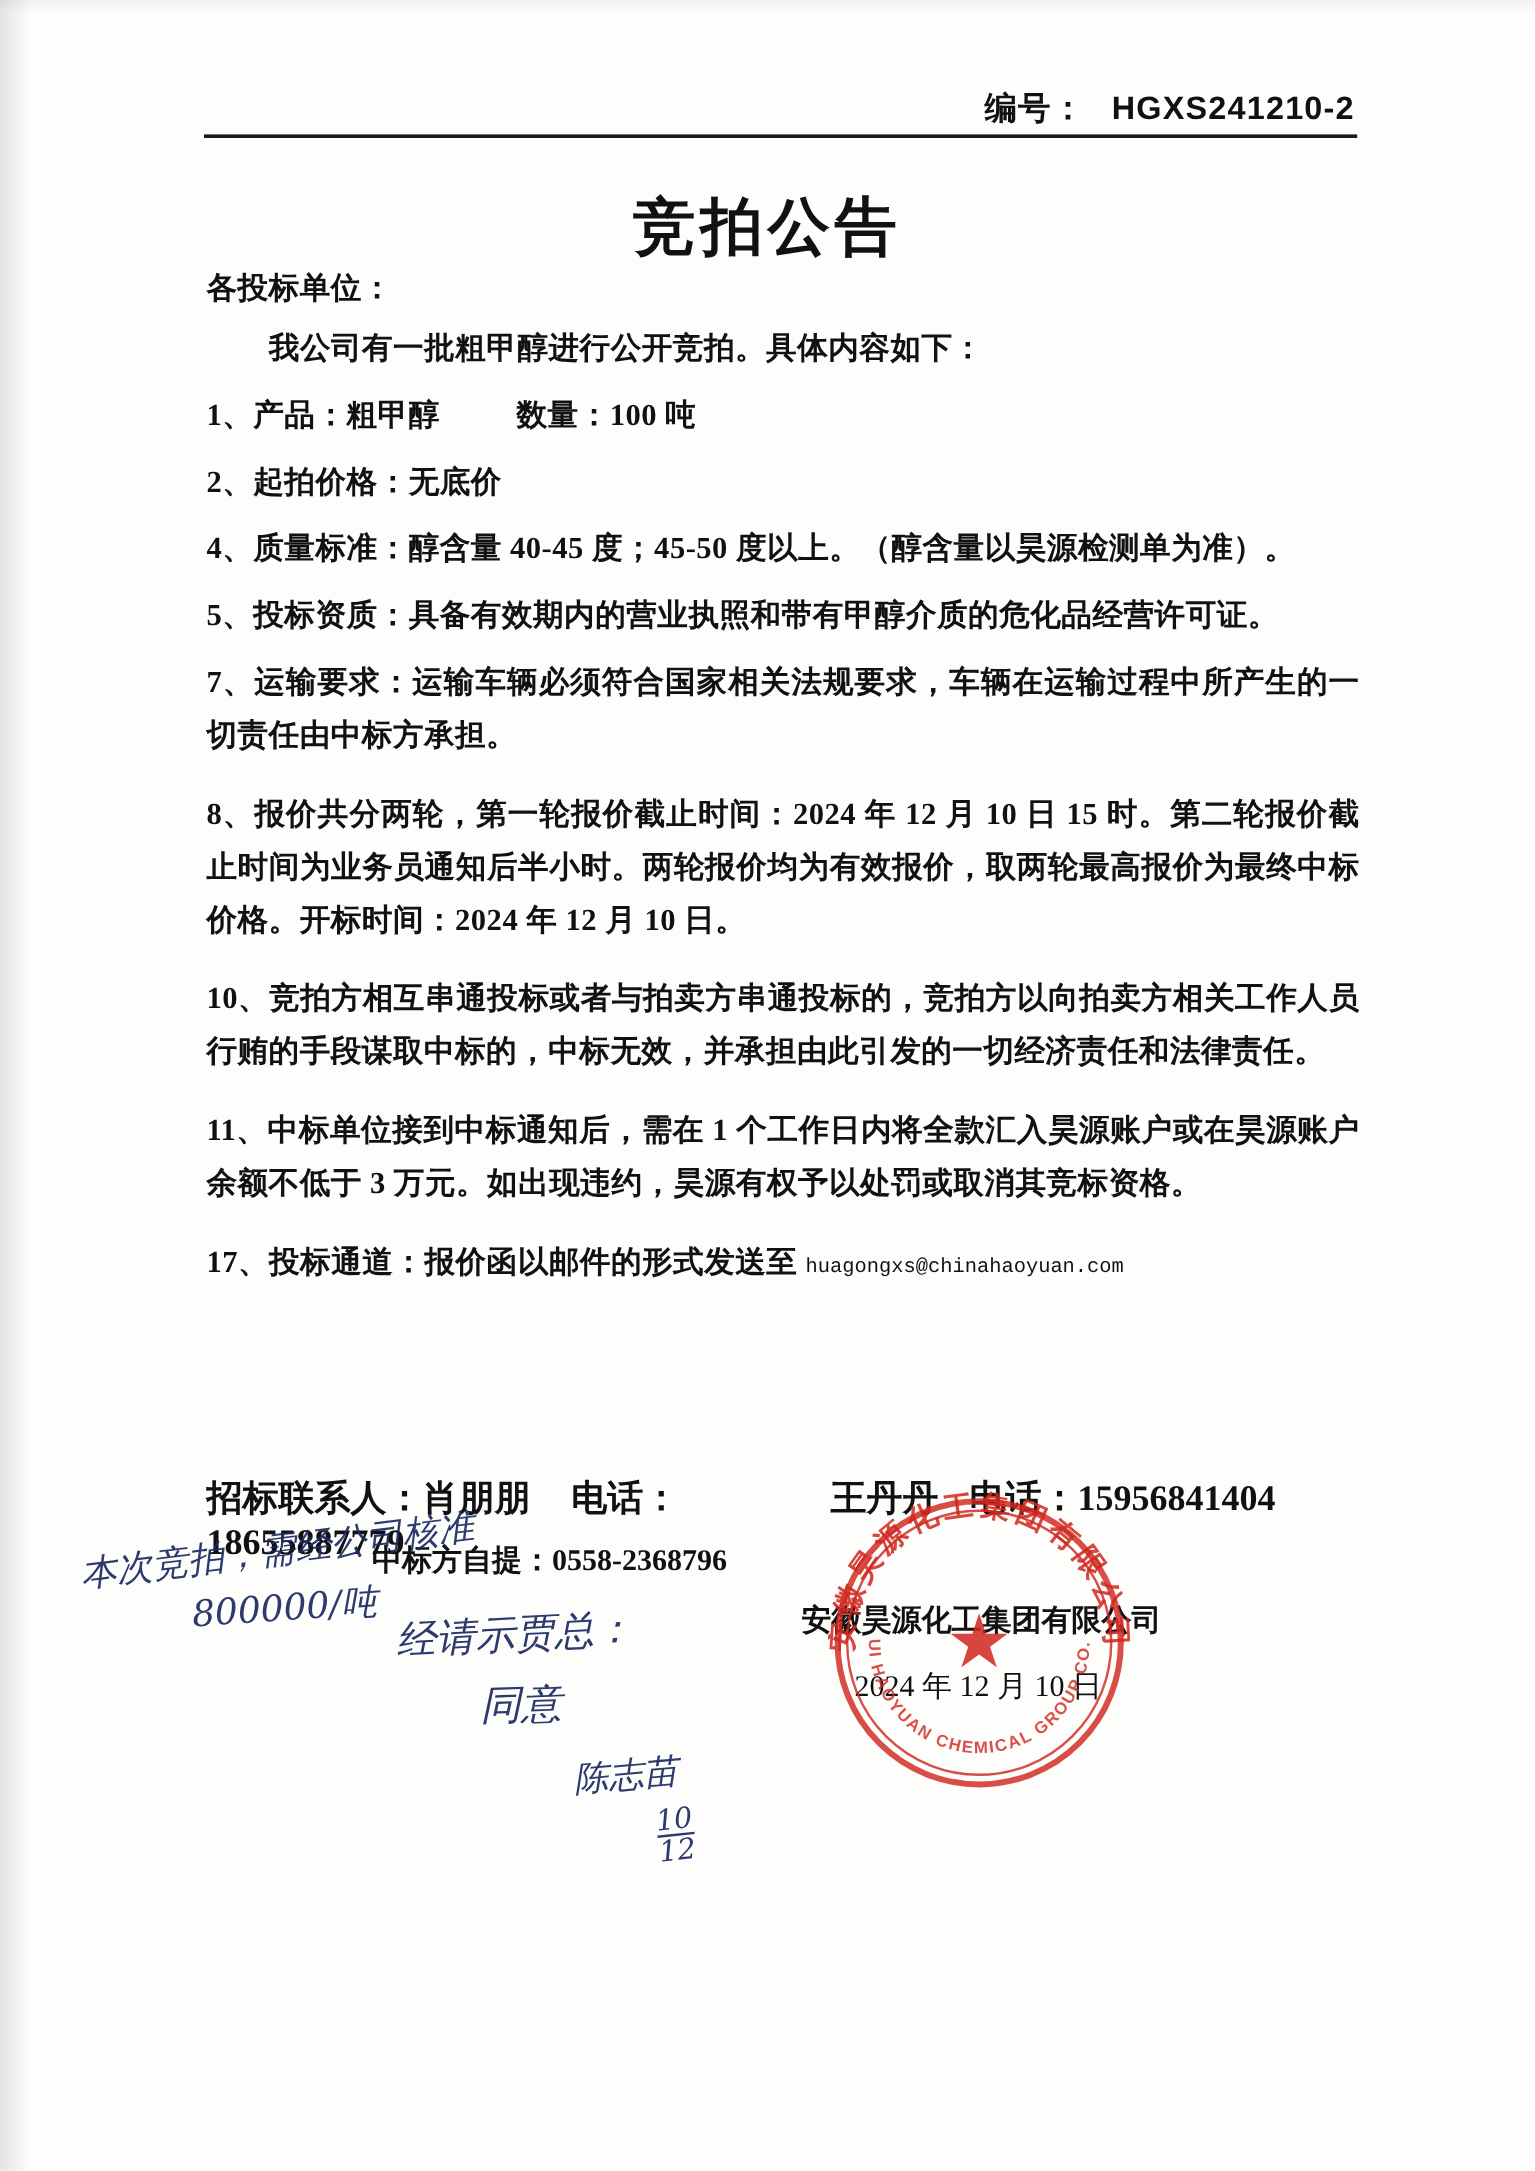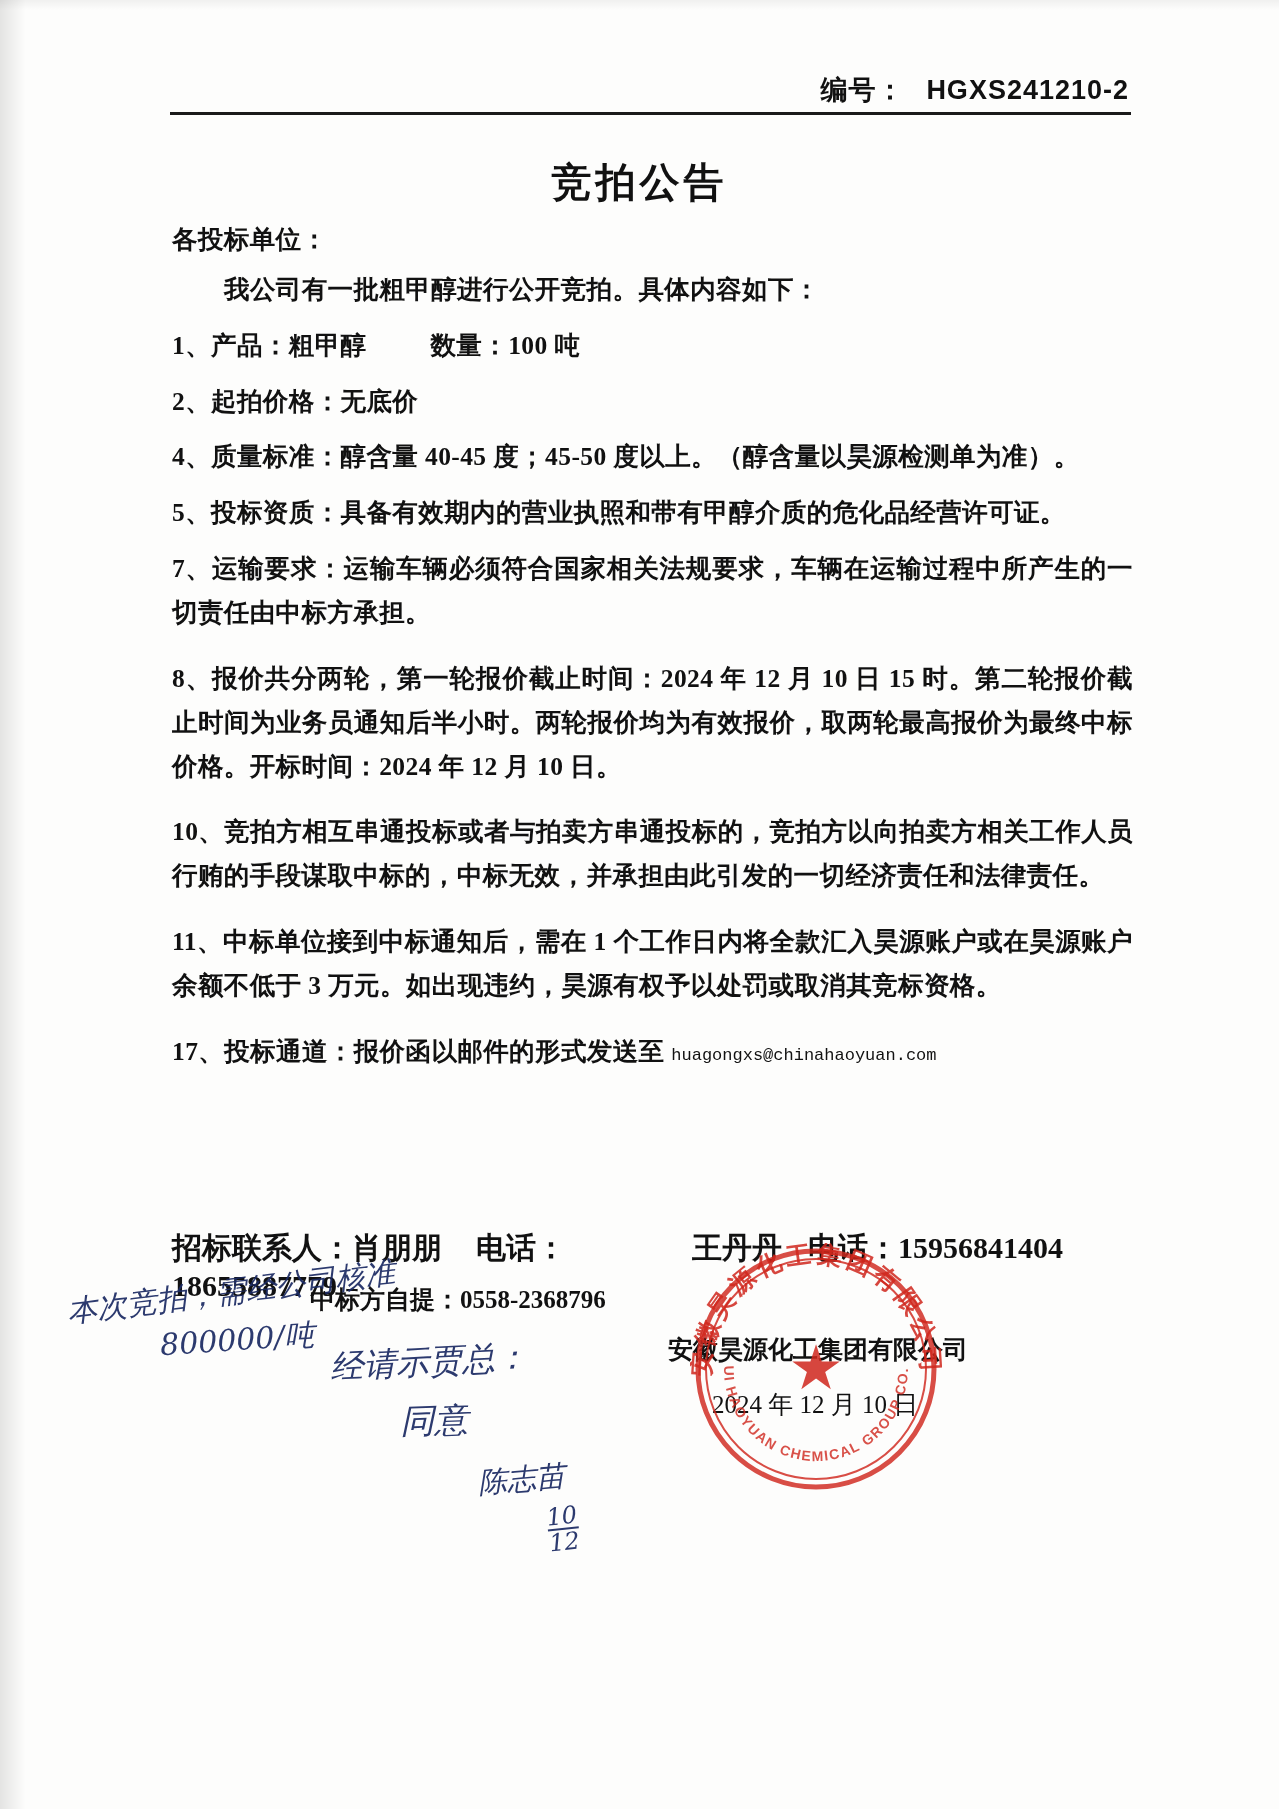--- a/index.html
+++ b/index.html
@@ -59,21 +59,21 @@
     height: 3px;
     background: #1a1a1a;
   }
 
   .title {
     position: absolute;
     top: 155px;
     left: 0;
     right: 0;
     text-align: center;
-    font-size: 40px;
+    font-size: 52px;
     font-weight: bold;
     letter-spacing: 4px;
     font-family: "Liberation Serif", "DejaVu Serif", serif;
   }
 
   .body-block {
     position: absolute;
     left: 172px;
     right: 146px;
     top: 218px;

